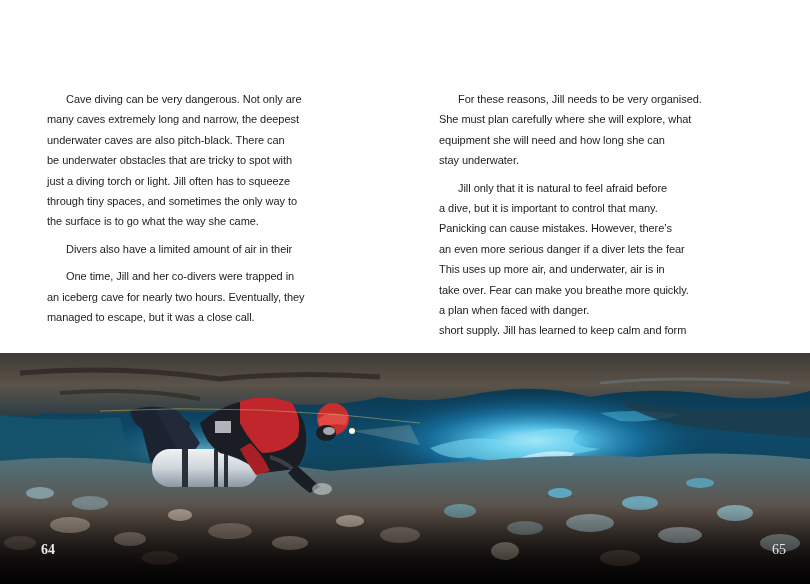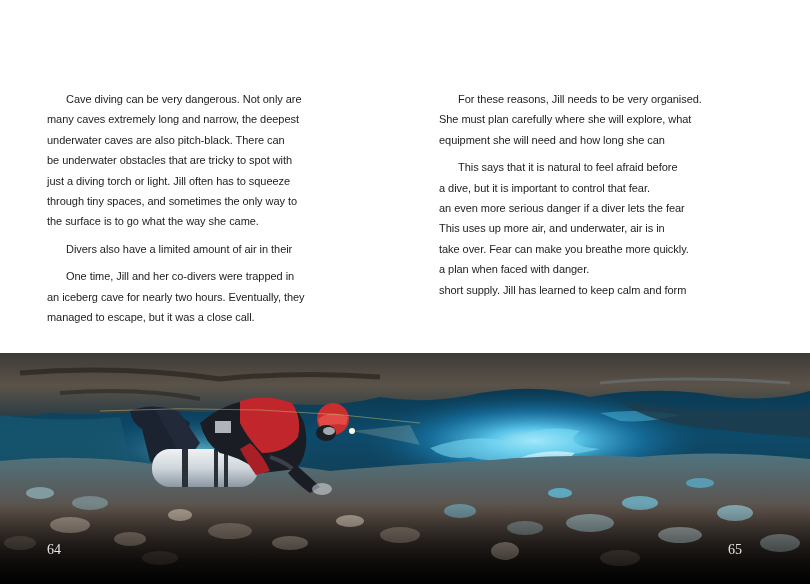--- a/index.html
+++ b/index.html
@@ -31,22 +31,22 @@
     overflow: hidden;
     background: #0b1a24;
   }
   .photo svg { position: absolute; left: 0; top: 0; width: 810px; height: 231px; display: block; }
 
   .page-num {
     position: absolute; top: 542px;
     font-family: "Liberation Serif", "DejaVu Serif", serif;
     font-size: 14px; color: #e8e8e8;
   }
-  .page-num.left { left: 47px; }
-  .page-num.right { left: 728px; text-align: right; }
+  .page-num.left { left: 41px; font-weight: bold; }
+  .page-num.right { left: 772px; text-align: right; }
 </style>
 </head>
 <body>
 
 <div class="spread">
 
   <div class="text-col left">
     <p class="para">
       <span class="ln">Cave diving can be very dangerous. Not only are</span>
       <span class="ln">many caves extremely long and narrow, the deepest</span>
@@ -64,24 +64,26 @@
       <span class="ln">an iceberg cave for nearly two hours. Eventually, they</span>
       <span class="ln">managed to escape, but it was a close call.</span>
     </p>
   </div>
 
   <div class="text-col right">
     <p class="para">
       <span class="ln">For these reasons, Jill needs to be very organised.</span>
       <span class="ln">She must plan carefully where she will explore, what</span>
       <span class="ln">equipment she will need and how long she can</span>
-    </p>
-    <p class="para">
-      <span class="ln">This says that it is natural to feel afraid before</span>
-      <span class="ln">a dive, but it is important to control that fear.</span>
+      <span class="ln">stay underwater.</span>
+    </p>
+    <p class="para">
+      <span class="ln">Jill only that it is natural to feel afraid before</span>
+      <span class="ln">a dive, but it is important to control that many.</span>
+      <span class="ln">Panicking can cause mistakes. However, there’s</span>
       <span class="ln">an even more serious danger if a diver lets the fear</span>
       <span class="ln">This uses up more air, and underwater, air is in</span>
       <span class="ln">take over. Fear can make you breathe more quickly.</span>
       <span class="ln">a plan when faced with danger.</span>
       <span class="ln">short supply. Jill has learned to keep calm and form</span>
     </p>
   </div>
 
   <div class="photo">
     <svg viewBox="0 0 810 231" preserveAspectRatio="none">

